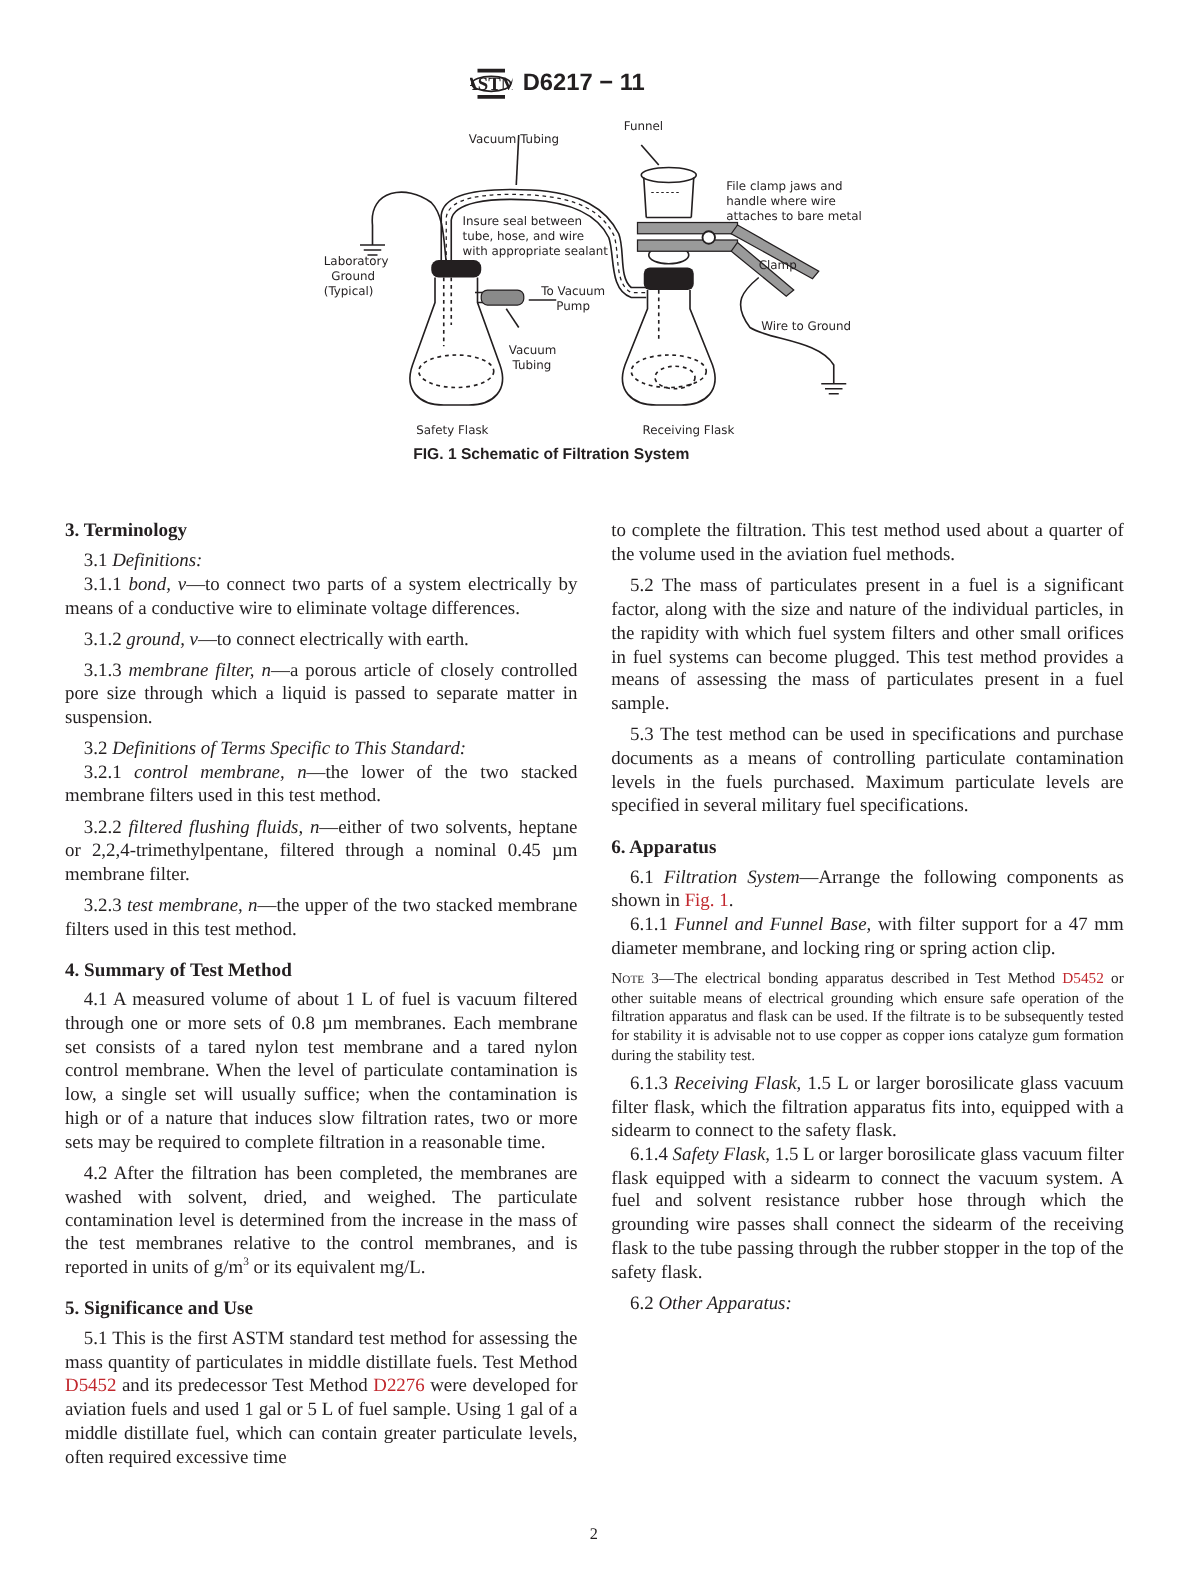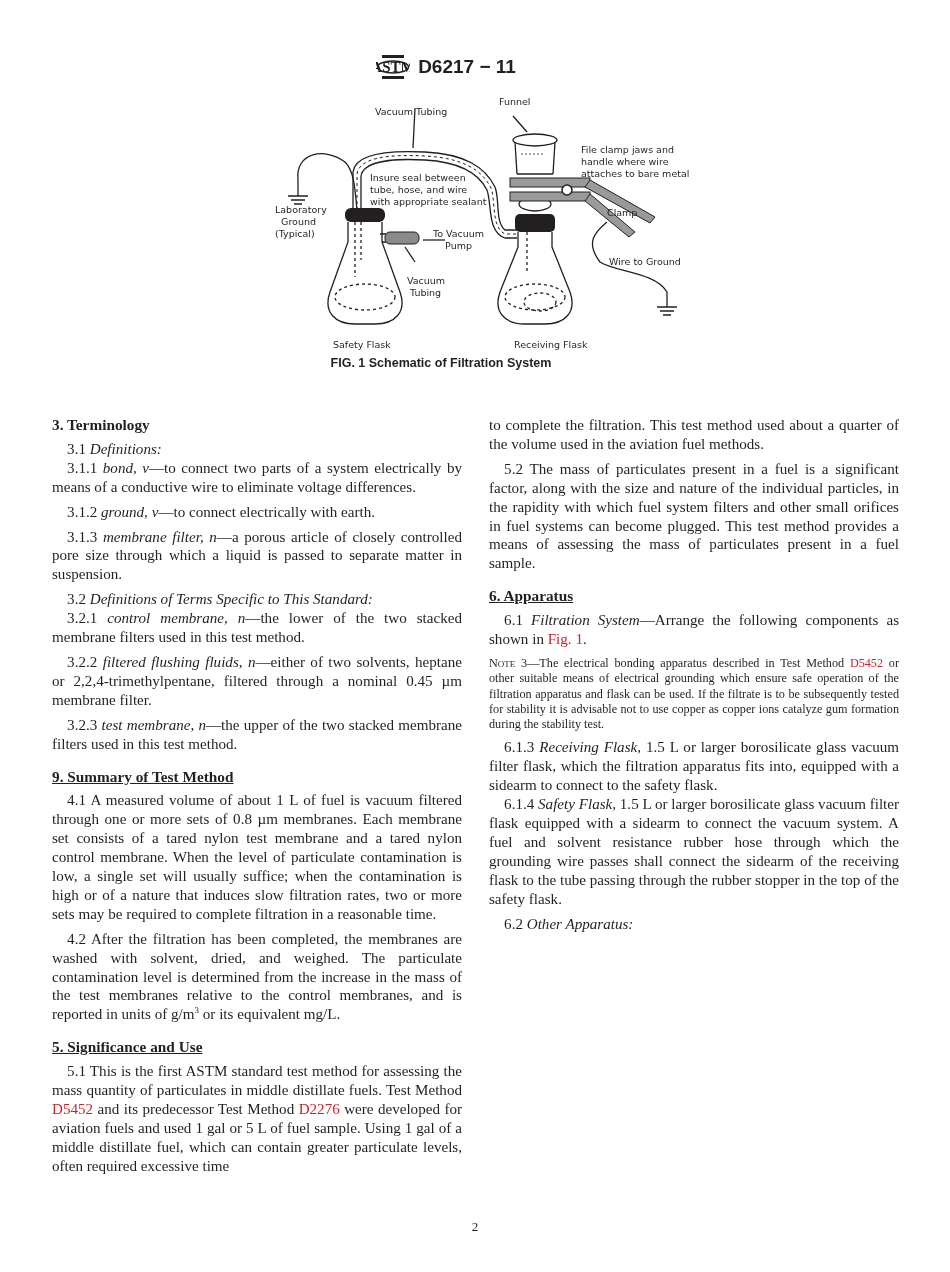--- a/index.html
+++ b/index.html
@@ -13,21 +13,21 @@
     .fig-label { position: absolute; font-family: "DejaVu Sans", "Liberation Sans", sans-serif; font-size: 9.5px; color: #231f20; line-height: 12px; white-space: pre; }
     .fig-caption { position: absolute; top: 356px; left: 0; width: 882px; text-align: center;
       font-family: "Liberation Sans", "DejaVu Sans", sans-serif; font-weight: bold; font-size: 12.5px; color: #231f20; }
     .col { position: absolute; top: 416px; width: 410px; font-size: 15.1px; line-height: 18.9px; text-align: justify; }
     .col-left { left: 52px; }
     .col-right { left: 489px; }
     .col p { margin: 0; text-indent: 0; }
     .col p.ind { text-indent: 1.0em; }
     .sp { margin-top: 6px !important; }
     .sec { font-weight: bold; font-size: 15.3px; margin: 0; }
-    .sec-gap { margin-top: 14px !important; text-decoration: underline; }
+    .sec-gap { margin-top: 14px !important; }
     .after-sec { margin-top: 5px !important; }
     .link { color: #c1272d; }
     .note { font-size: 12.2px; line-height: 15.3px; margin-top: 7px !important; text-indent: 1.2em; }
     .note .sc { font-variant: small-caps; }
     .pageno { position: absolute; top: 1219px; left: 0; width: 950px; text-align: center; font-size: 13px; color: #231f20; }
     sup { font-size: 9px; line-height: 0; }
   </style>
 </head>
 <body>
 
@@ -93,21 +93,21 @@
     <circle cx="312" cy="98" r="5" fill="#ffffff" stroke="#231f20" stroke-width="1.5"></circle>
   </svg>
   <div class="fig-label" style="left:120px; top:14px;">Vacuum Tubing</div>
   <div class="fig-label" style="left:244px; top:4px;">Funnel</div>
   <div class="fig-label" style="left:115px; top:80px;">Insure seal between
 tube, hose, and wire
 with appropriate sealant</div>
   <div class="fig-label" style="left:326px; top:52px;">File clamp jaws and
 handle where wire
 attaches to bare metal</div>
-  <div class="fig-label" style="left:20px; top:112px;">Laboratory
+  <div class="fig-label" style="left:4px; top:112px;">Laboratory
   Ground
 (Typical)</div>
   <div class="fig-label" style="left:178px; top:136px;">To Vacuum
     Pump</div>
   <div class="fig-label" style="left:352px; top:115px;">Clamp</div>
   <div class="fig-label" style="left:152px; top:183px;">Vacuum
  Tubing</div>
   <div class="fig-label" style="left:354px; top:164px;">Wire to Ground</div>
   <div class="fig-label" style="left:78px; top:247px;">Safety Flask</div>
   <div class="fig-label" style="left:243px; top:247px;padding-left:16px;">Receiving Flask</div>
@@ -118,33 +118,35 @@
   <p class="sec">3.  Terminology</p>
   <p class="ind after-sec"><span>3.1 </span><i>Definitions:</i></p>
   <p class="ind"><span>3.1.1 </span><i>bond, v</i><span>—to connect two parts of a system electrically by means of a conductive wire to eliminate voltage differences.</span></p>
   <p class="ind sp"><span>3.1.2 </span><i>ground, v</i><span>—to connect electrically with earth.</span></p>
   <p class="ind sp"><span>3.1.3 </span><i>membrane filter, n</i><span>—a porous article of closely controlled pore size through which a liquid is passed to separate matter in suspension.</span></p>
   <p class="ind sp"><span>3.2 </span><i>Definitions of Terms Specific to This Standard:</i></p>
   <p class="ind"><span>3.2.1 </span><i>control membrane, n</i><span>—the lower of the two stacked membrane filters used in this test method.</span></p>
   <p class="ind sp"><span>3.2.2 </span><i>filtered flushing fluids, n</i><span>—either of two solvents, heptane or 2,2,4-trimethylpentane, filtered through a nominal 0.45 µm membrane filter.</span></p>
   <p class="ind sp"><span>3.2.3 </span><i>test membrane, n</i><span>—the upper of the two stacked membrane filters used in this test method.</span></p>
 
-  <p class="sec sec-gap">9.  Summary of Test Method</p>
+  <p class="sec sec-gap">4.  Summary of Test Method</p>
   <p class="ind after-sec">4.1  A measured volume of about 1 L of fuel is vacuum filtered through one or more sets of 0.8 µm membranes. Each membrane set consists of a tared nylon test membrane and a tared nylon control membrane. When the level of particulate contamination is low, a single set will usually suffice; when the contamination is high or of a nature that induces slow filtration rates, two or more sets may be required to complete filtration in a reasonable time.</p>
   <p class="ind sp"><span>4.2  After the filtration has been completed, the membranes are washed with solvent, dried, and weighed. The particulate contamination level is determined from the increase in the mass of the test membranes relative to the control membranes, and is reported in units of g/m</span><sup>3</sup><span> or its equivalent mg/L.</span></p>
 
   <p class="sec sec-gap">5.  Significance and Use</p>
   <p class="ind after-sec"><span>5.1  This is the first ASTM standard test method for assessing the mass quantity of particulates in middle distillate fuels. Test Method </span><a class="link">D5452</a><span> and its predecessor Test Method </span><a class="link">D2276</a><span> were developed for aviation fuels and used 1 gal or 5 L of fuel sample. Using 1 gal of a middle distillate fuel, which can contain greater particulate levels, often required excessive time</span></p>
 </div>
 
 <div class="col col-right">
   <p>to complete the filtration. This test method used about a quarter of the volume used in the aviation fuel methods.</p>
   <p class="ind sp">5.2  The mass of particulates present in a fuel is a significant factor, along with the size and nature of the individual particles, in the rapidity with which fuel system filters and other small orifices in fuel systems can become plugged. This test method provides a means of assessing the mass of particulates present in a fuel sample.</p>
+  <p class="ind sp">5.3  The test method can be used in specifications and purchase documents as a means of controlling particulate contamination levels in the fuels purchased. Maximum particulate levels are specified in several military fuel specifications.</p>
 
   <p class="sec sec-gap">6.  Apparatus</p>
   <p class="ind after-sec"><span>6.1 </span><i>Filtration System</i><span>—Arrange the following components as shown in </span><a class="link">Fig. 1</a><span>.</span></p>
+  <p class="ind"><span>6.1.1 </span><i>Funnel and Funnel Base,</i><span> with filter support for a 47 mm diameter membrane, and locking ring or spring action clip.</span></p>
   <p class="note"><span class="sc">Note</span><span> 3—The electrical bonding apparatus described in Test Method </span><a class="link">D5452</a><span> or other suitable means of electrical grounding which ensure safe operation of the filtration apparatus and flask can be used. If the filtrate is to be subsequently tested for stability it is advisable not to use copper as copper ions catalyze gum formation during the stability test.</span></p>
   <p class="ind sp"><span>6.1.3 </span><i>Receiving Flask,</i><span> 1.5 L or larger borosilicate glass vacuum filter flask, which the filtration apparatus fits into, equipped with a sidearm to connect to the safety flask.</span></p>
   <p class="ind"><span>6.1.4 </span><i>Safety Flask,</i><span> 1.5 L or larger borosilicate glass vacuum filter flask equipped with a sidearm to connect the vacuum system. A fuel and solvent resistance rubber hose through which the grounding wire passes shall connect the sidearm of the receiving flask to the tube passing through the rubber stopper in the top of the safety flask.</span></p>
   <p class="ind sp"><span>6.2 </span><i>Other Apparatus:</i></p>
 </div>
 
 <div class="pageno">2</div>
 
 </body></html>

